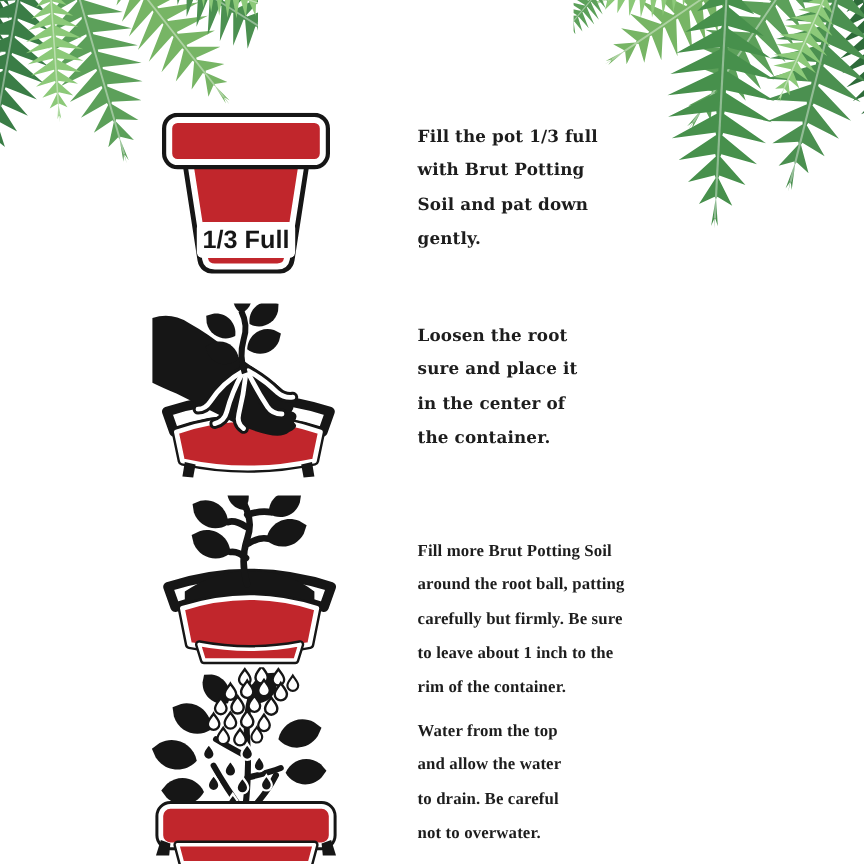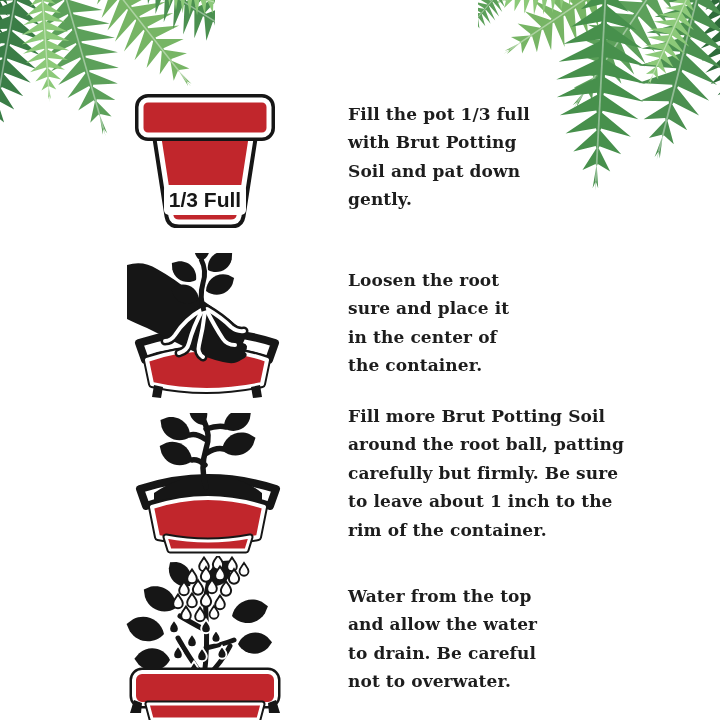--- a/index.html
+++ b/index.html
@@ -10,27 +10,27 @@
   .corner-leaves{position:absolute;pointer-events:none;}
   .corner-leaves.tl{left:0;top:0;}
   .corner-leaves.tr{left:478px;top:0;}
   .step-icon{position:absolute;}
   .icon1{left:134px;top:94px;width:142px;height:134px;}
   .icon2{left:123px;top:253px;width:168px;height:150px;}
   .icon3{left:128px;top:413px;width:160px;height:142px;}
   .icon4{left:118px;top:556px;width:174px;height:164px;}
   .step-text{
     position:absolute;left:348px;color:#1d1d1d;font-weight:700;
-    font-size:17px;line-height:28.4px;white-space:pre-line;
+    font-size:14px;line-height:28.4px;white-space:pre-line;
     letter-spacing:0.1px;
   }
   .text1{top:100px;}
   .text2{top:266px;}
-  .text3{top:402px;}
-  .text4{top:582px;}
+  .text3{top:446px;font-family:Liberation Serif, serif;}
+  .text4{top:596px;font-family:Liberation Serif, serif;}
   .pot-label-text{
     font-family:"Liberation Sans","DejaVu Sans",sans-serif;
     font-weight:700;
   }
 </style>
 </head>
 <body>
 
 <div class="canvas">
 

